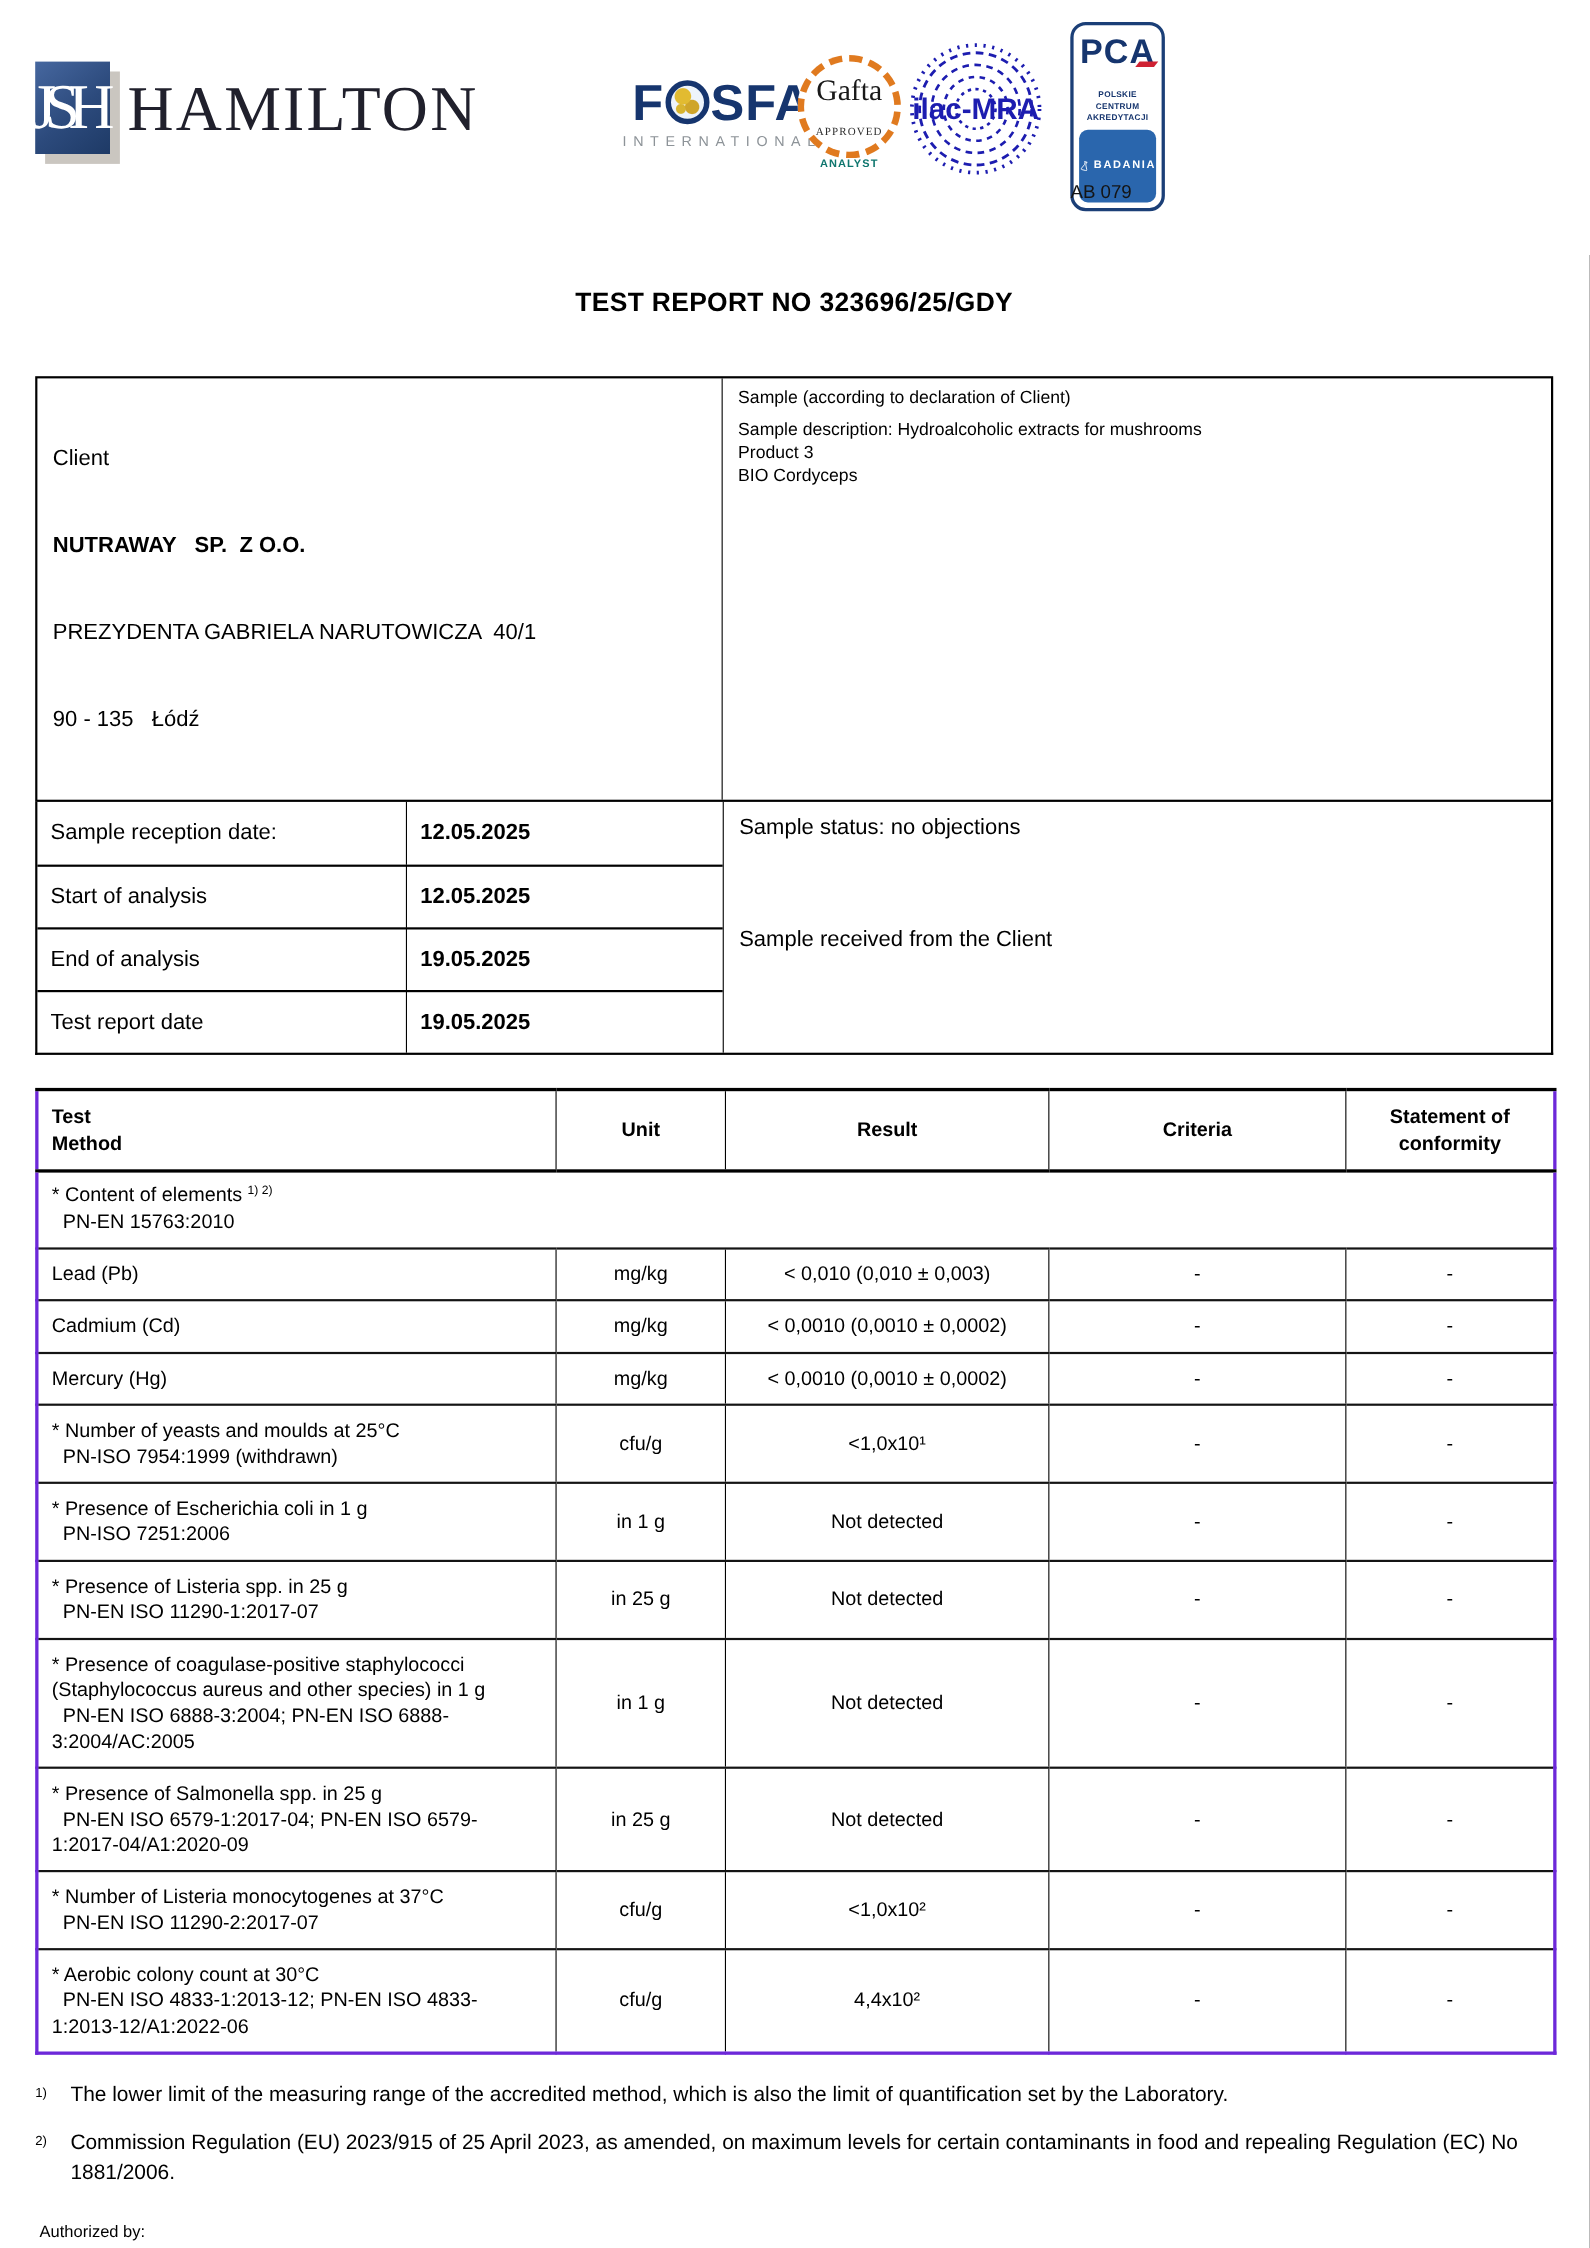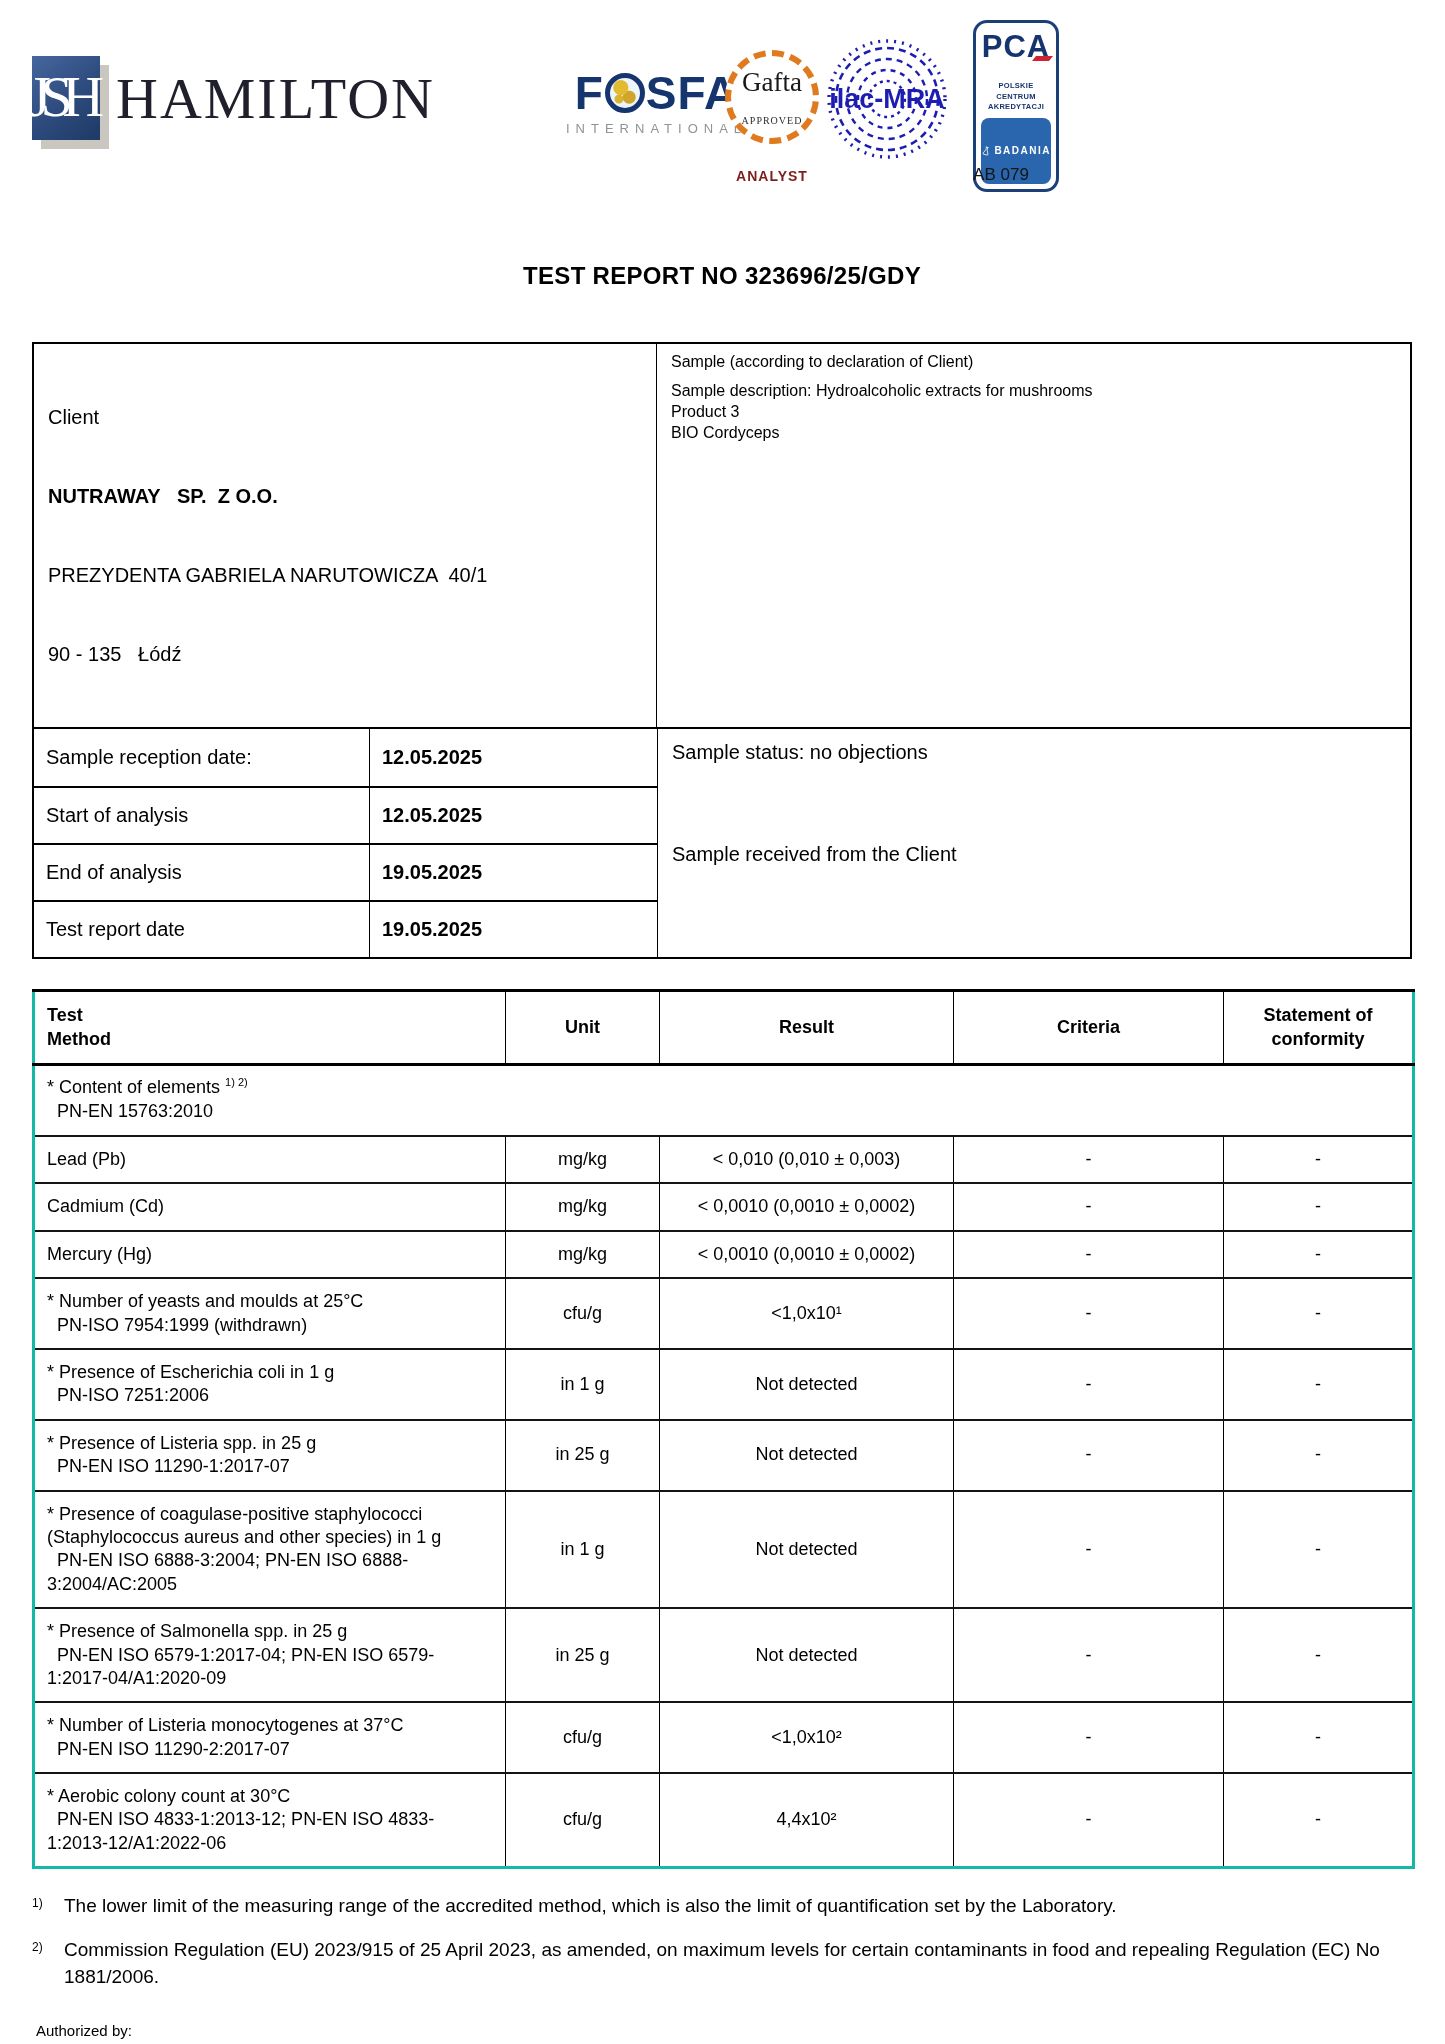--- a/index.html
+++ b/index.html
@@ -28,21 +28,21 @@
       #eef4fb;
   }
   .fosfa-sub { font-size:13px; letter-spacing:6px; color:#8d9398; margin-top:5px; }
   .gafta { position:absolute; left:720px; top:50px; width:104px; display:flex; flex-direction:column; align-items:center; }
   .gafta-ring {
     width:94px; height:94px; border-radius:50%; border:6px dashed #e07a1f; background:#fff;
     display:flex; flex-direction:column; align-items:center; justify-content:center;
   }
   .gafta-name { font-family:"Liberation Serif", serif; font-size:27px; color:#191919; line-height:1; }
   .gafta-approved { font-family:"Liberation Serif", serif; font-size:10px; letter-spacing:1px; color:#2e2e2e; margin-top:19px; }
-  .gafta-analyst { font-weight:bold; font-size:14px; letter-spacing:1px; color:#7f1d1d; margin-top:24px; }
+  .gafta-analyst { font-weight:bold; font-size:10px; letter-spacing:1px; color:#0f766e; margin-top:0; }
   .ilac { position:absolute; left:826px; top:34px; width:122px; height:130px; display:flex; align-items:center; justify-content:center; }
   .ilac svg { position:absolute; left:0; top:0; }
   .ilac-text { position:relative; font-size:27px; font-weight:bold; color:#1d1db0; letter-spacing:0; }
   .pca { position:absolute; left:973px; top:20px; width:86px; border:3px solid #1b3f77; border-radius:14px; background:#fff; padding:8px 5px 5px; text-align:center; }
   .pca-title { font-size:31px; font-weight:bold; color:#16356e; line-height:1; position:relative; display:inline-block; letter-spacing:1px; }
   .pca-red { position:absolute; right:-1px; bottom:1px; width:17px; height:5px; background:#cf2233; transform:skewX(-38deg); }
   .pca-org { font-size:7.5px; font-weight:bold; color:#16356e; line-height:1.4; margin-top:19px; letter-spacing:0.3px; }
   .pca-badge { margin-top:5px; background:#2a66ad; border-radius:8px; height:66px; display:flex; align-items:center; justify-content:center; gap:3px; }
   .pca-badania { color:#fff; font-weight:bold; font-size:10px; letter-spacing:1.5px; }
   .ab-code { position:absolute; left:958px; top:165px; width:86px; text-align:center; font-size:17px; color:#141414; }
@@ -57,21 +57,21 @@
   
   .box2 { margin:0 33px 0 32px; border:2px solid #000; border-top:0; display:grid; grid-template-columns:623px 1fr; }
   .dates-grid { display:grid; grid-template-columns:336px 287px; }
   .dates-grid > div { border-top:2px solid #000; height:57px; display:flex; align-items:center; padding:0 12px; font-size:20px; }
   .dates-grid > div:nth-child(-n+2) { border-top:0; }
   .d-label { border-right:1px solid #000; }
   .d-value { font-weight:bold; font-size:21px; }
   .box2-right { border-left:1px solid #000; display:flex; flex-direction:column; padding:12px 14px; font-size:20px; }
   .sample-received-wrap { flex:1; display:flex; align-items:center; }
   
-  .results { margin:30px 33px 0 32px; width:1380px; border-collapse:collapse; border:3px solid #14b8a6; table-layout:fixed; font-size:18px; }
+  .results { margin:30px 33px 0 32px; width:1380px; border-collapse:collapse; border:3px solid #6d28d9; table-layout:fixed; font-size:18px; }
   .results th { border:1px solid #000; border-top:3px solid #000; border-bottom:3px solid #000; padding:12px 12px; font-weight:bold; text-align:center; vertical-align:middle; line-height:1.3; }
   .results th.th-method { text-align:left; }
   .results td { border:1px solid #000; border-top:2px solid #141414; padding:11px 12px; vertical-align:middle; line-height:1.3; }
   .section-row td { border-left:none; border-right:none; border-top:none; padding:9px 12px 12px; }
   .m-name sup { font-size:11px; }
   .m-std { text-indent:10px; }
   .c-mid { text-align:center; }
   
   .footnotes { margin:24px 33px 0 32px; font-size:19px; line-height:1.42; }
   .footnote { display:flex; margin-bottom:17px; }

